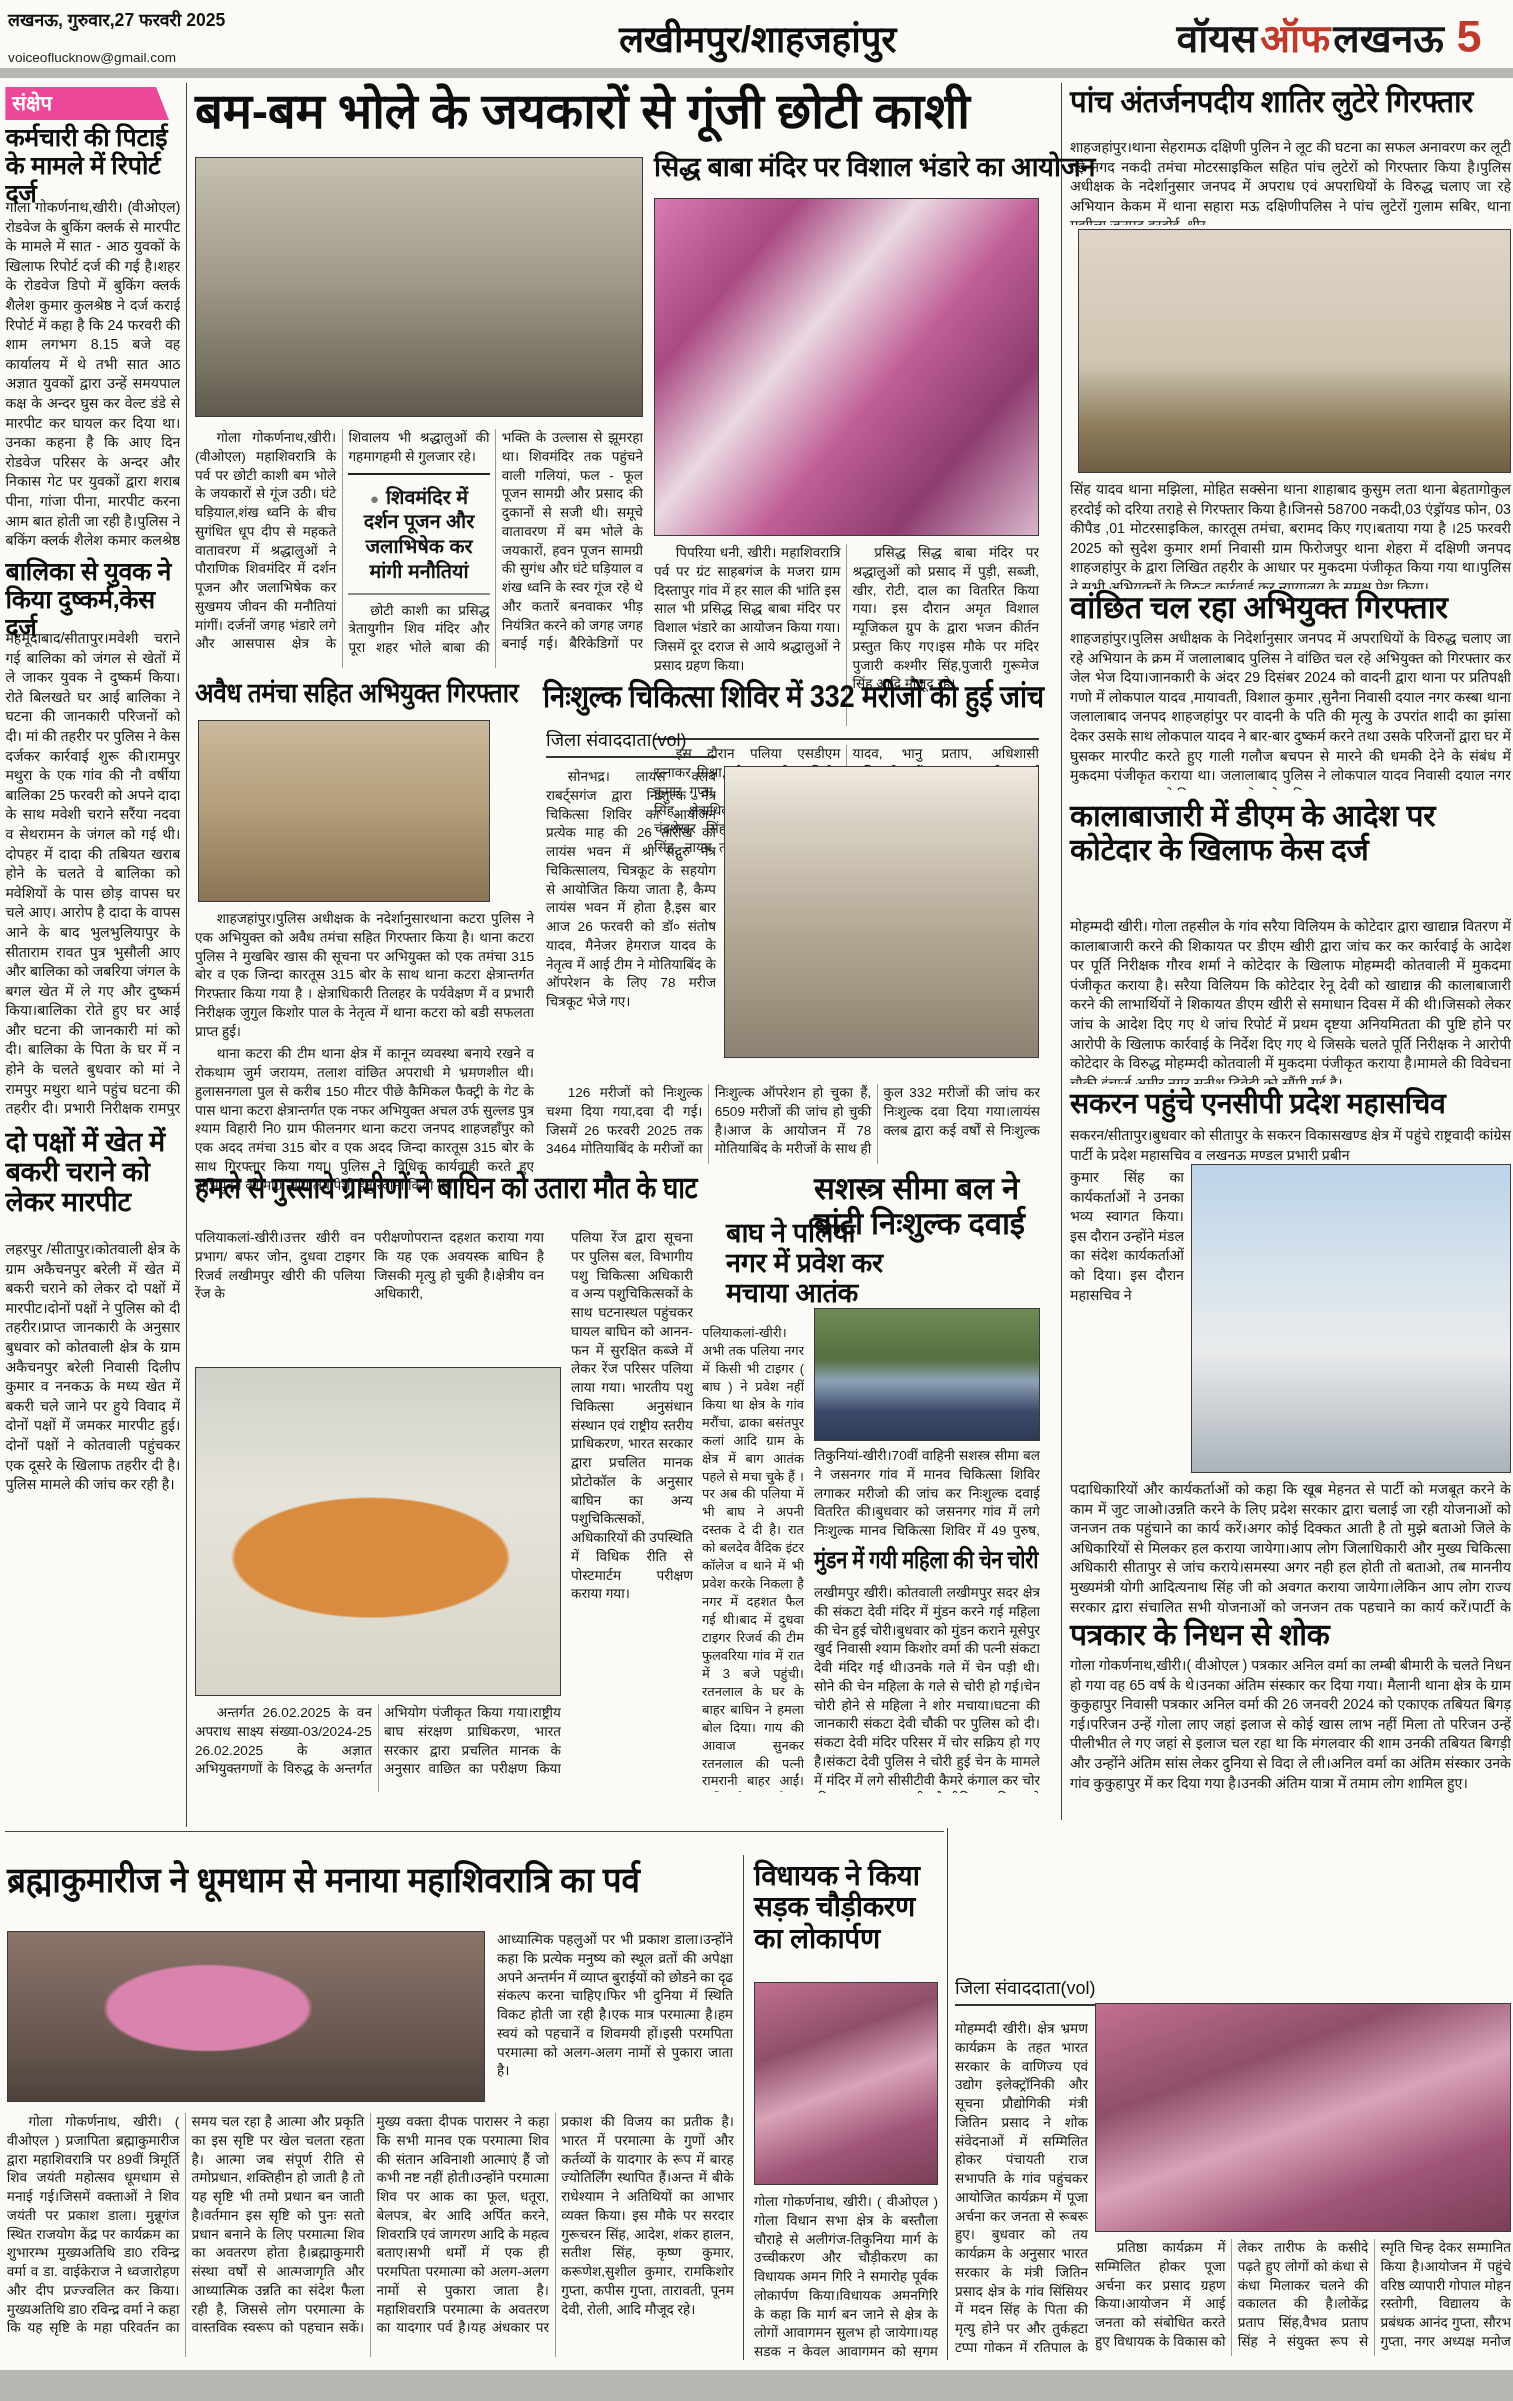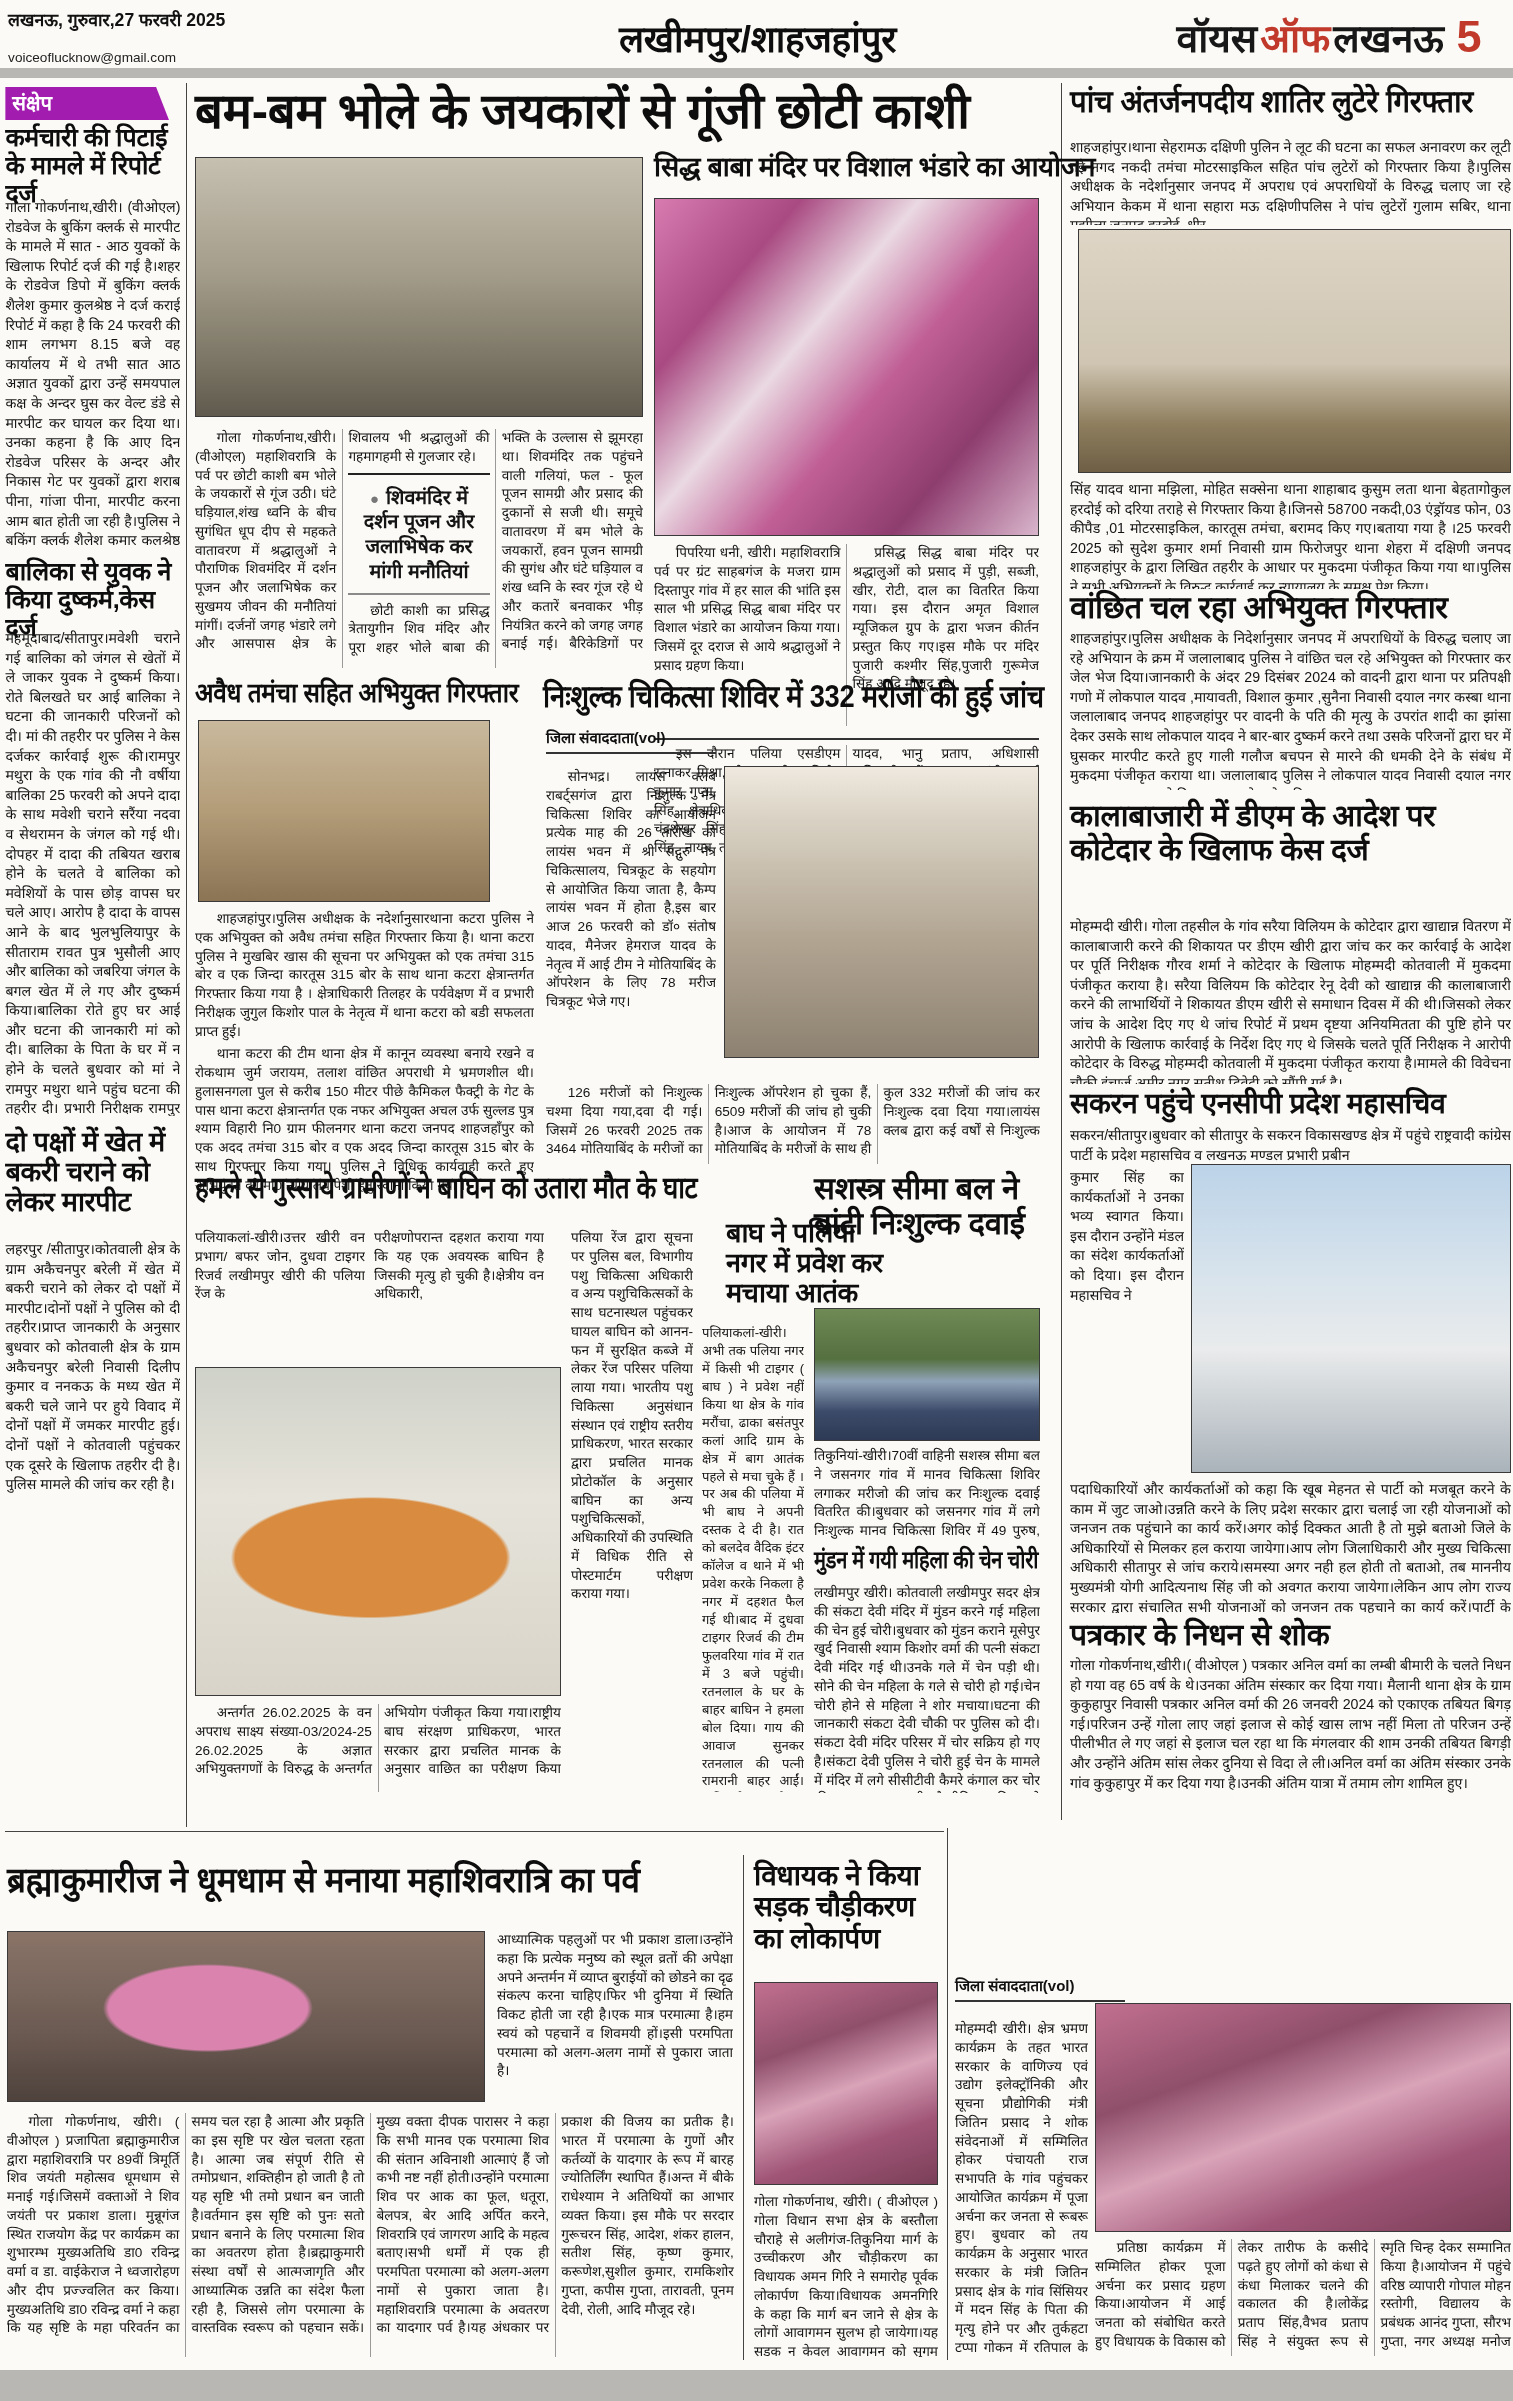--- a/index.html
+++ b/index.html
@@ -8,22 +8,22 @@
   .abs{position:absolute;}
   .hl{font-weight:800;color:#0d0d0d;line-height:1.12;letter-spacing:-0.3px;}
   .body{font-size:13.6px;line-height:1.38;text-align:justify;overflow:hidden;color:#141414;}
   .body p{margin:0 0 4.1px 0;text-indent:1.6em;}
   .cols2{column-count:2;column-gap:12.2px;column-rule:0.7px solid #999;}
   .cols3{column-count:3;column-gap:12.2px;column-rule:0.7px solid #999;}
   .cols4{column-count:4;column-gap:12.2px;column-rule:0.7px solid #999;}
   .photo{border:0.7px solid #3a3a3a;box-sizing:border-box;}
   .vrule{position:absolute;width:1.4px;background:#444;}
   .hrule{position:absolute;height:1.4px;background:#444;}
-  .byline{font-weight:700;font-size:15px;border-bottom:2.7px solid #333;padding-bottom:5.4px;}
-  .brief-box{background:#a21caf;color:#fff;font-weight:800;font-size:20.3px;padding:1.4px 11px 4.1px 6.8px;
+  .byline{font-weight:400;font-size:18px;border-bottom:2.7px solid #333;padding-bottom:5.4px;}
+  .brief-box{background:#ec4899;color:#fff;font-weight:800;font-size:20.3px;padding:1.4px 11px 4.1px 6.8px;
              clip-path:polygon(0 0,92% 0,100% 100%,0 100%);}
   .subhead-bullet{border-top:2.7px solid #222;border-bottom:2.7px solid #8a8a8a;padding:9.5px 2.7px;margin:6.8px 0;
                   font-weight:800;font-size:19.7px;text-align:center;break-inside:avoid;line-height:1.25;}
   .subhead-bullet .dot{color:#777;margin-right:6.8px;font-size:15px;}
   .masthead{font-weight:800;font-size:39px;letter-spacing:0;}
   
   .ph-crowd{background:linear-gradient(180deg,#c6c0b1 0%,#a39c8a 45%,#7c7666 78%,#5f5a4d 100%);}
   .ph-tent{background:linear-gradient(130deg,#d77bb1 0%,#a94a82 22%,#ead9e2 40%,#c05f96 58%,#8e3d6f 78%,#d9b6cc 100%);}
   .ph-police{background:linear-gradient(180deg,#ded5c6 0%,#cfc5b2 55%,#8f7f5f 80%,#6e5f45 100%);}
   .ph-yard{background:linear-gradient(180deg,#c9b99d 0%,#b39c78 50%,#8a7454 100%);}

